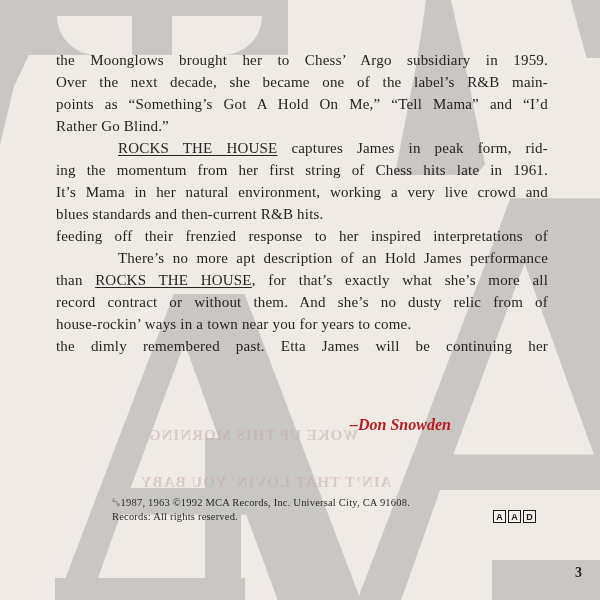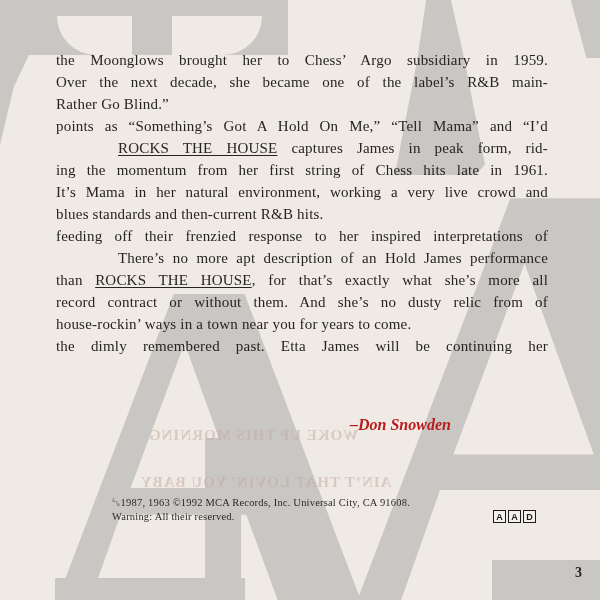--- a/index.html
+++ b/index.html
@@ -88,39 +88,39 @@
   <div class="wm" id="wm-footband-left"></div>
   <div class="wm" id="wm-footband-right"></div>
   <div class="wm" id="wm-stem-extra"></div>
 
   <div class="showthrough" id="showthrough-1">WOKE UP THIS MORNING</div>
   <div class="showthrough" id="showthrough-2">AIN’T THAT LOVIN’ YOU BABY</div>
 
   <div id="bodytext">
       <div class="line just"><span>the Moonglows brought her to Chess’ Argo subsidiary in 1959.</span></div>
       <div class="line just"><span>Over the next decade, she became one of the label’s R&amp;B main-</span></div>
+      <div class="line just"><span>points as “Something’s Got A Hold On Me,” “Tell Mama” and “I’d</span></div>
       <div class="line"><span>Rather Go Blind.”</span></div>
-      <div class="line just"><span>points as “Something’s Got A Hold On Me,” “Tell Mama” and “I’d</span></div>
       <div class="line just" style="padding-left: 62px;"><span class="uline">ROCKS THE HOUSE</span><span> captures James in peak form, rid-</span></div>
       <div class="line just"><span>ing the momentum from her first string of Chess hits late in 1961.</span></div>
       <div class="line just"><span>It’s Mama in her natural environment, working a very live crowd and</span></div>
       <div class="line"><span>blues standards and then-current R&amp;B hits.</span></div>
       <div class="line just"><span>feeding off their frenzied response to her inspired interpretations of</span></div>
       <div class="line just" style="padding-left: 62px;"><span>There’s no more apt description of an Hold James performance</span></div>
       <div class="line just"><span>than </span><span class="uline">ROCKS THE HOUSE</span><span>, for that’s exactly what she’s more all</span></div>
       <div class="line just"><span>record contract or without them. And she’s no dusty relic from of</span></div>
       <div class="line"><span>house-rockin’ ways in a town near you for years to come.</span></div>
       <div class="line just"><span>the dimly remembered past. Etta James will be continuing her</span></div>
     </div>
 
   <div id="attribution">–Don Snowden</div>
 
   <div id="footer">
     <div>␗1987, 1963 ©1992 MCA Records, Inc. Universal City, CA 91608.</div>
-    <div>Warning: All their reserved.</div>
+    <div>Records: All rights reserved.</div>
   </div>
 
   <div id="aad">
     <span class="aad-box">A</span>
     <span class="aad-box">A</span>
     <span class="aad-box">D</span>
   </div>
 
   <div id="page-number">3</div>
 

